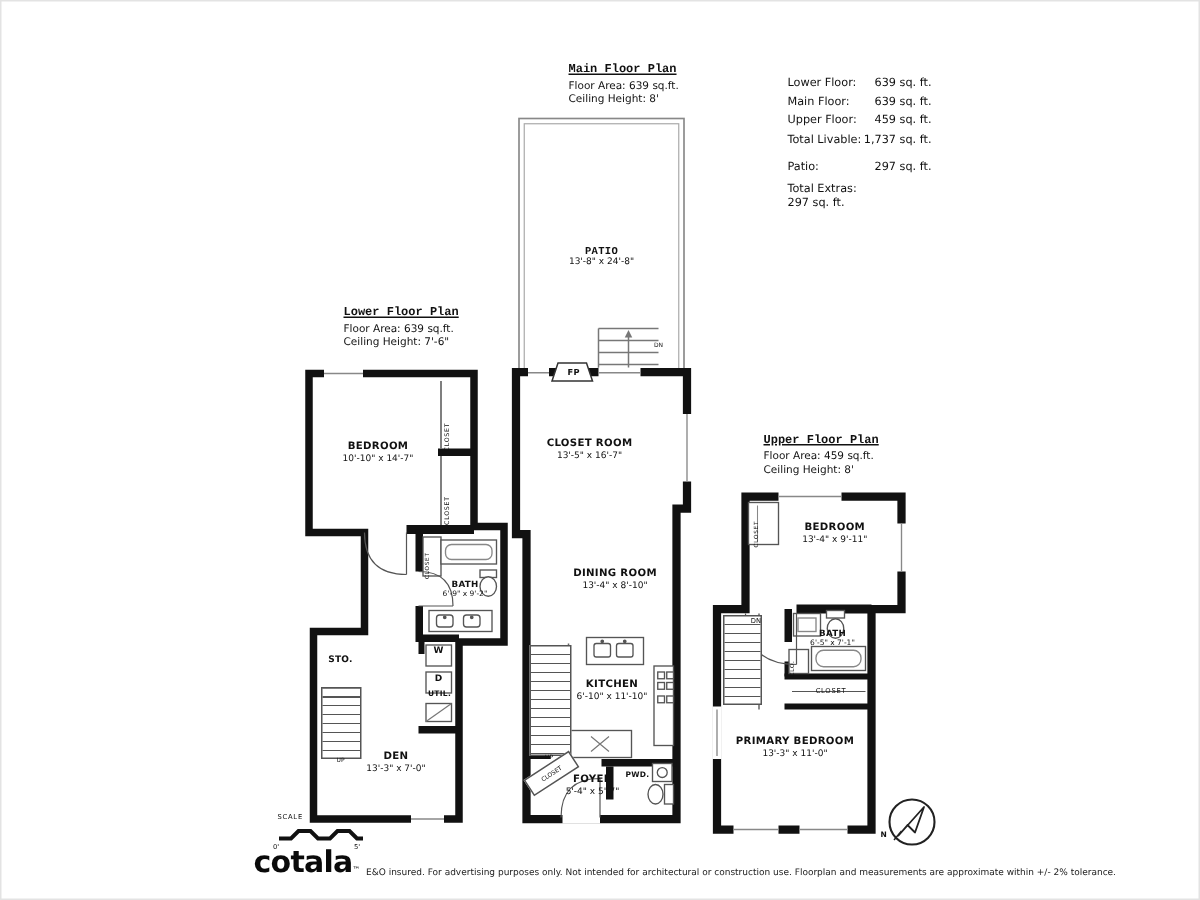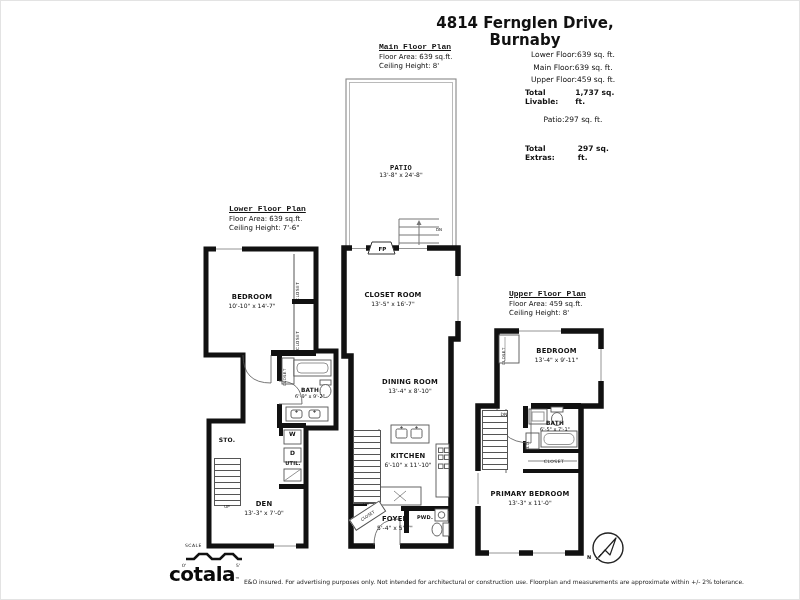--- a/index.html
+++ b/index.html
@@ -6,33 +6,32 @@
   .page{position:relative;width:800px;height:600px;background:#fff;overflow:hidden;
         font-family:"DejaVu Sans","Liberation Sans",sans-serif;color:#111;border:1px solid #e3e3e3;box-sizing:border-box;}
   .abs{position:absolute;}
   .lbl{position:absolute;color:#111;line-height:1.15;}
   .c{text-align:center;}
   .rn{font-weight:bold;letter-spacing:.2px;}
   .vt{writing-mode:vertical-rl;transform:rotate(180deg);letter-spacing:.5px;}
   .planh .pname{font-size:8px;font-weight:bold;text-decoration:underline;font-family:Liberation Mono, monospace;}
   .planh .pline{font-size:7px;margin-top:1.5px;}
   .sum{position:absolute;left:524px;top:49px;width:96px;font-size:7.5px;}
-  .sum .row{display:flex;justify-content:center;margin-bottom:3.5px;}
-  .sum .b{font-weight:bold;}
+  .sum .row{display:flex;justify-content:space-between;margin-bottom:3.5px;}
+  .sum .b{font-weight:normal;}
   .mt9{margin-top:9px;}
-  .mt10{margin-top:20px;}
+  .mt10{margin-top:6px;flex-direction:column;}
   .stairs{position:absolute;border:1px solid #555;background:#fff repeating-linear-gradient(180deg,#fff 0 5px,#555 5px 6px);}
   svg.abs{position:absolute;}
 </style>
 </head>
 <body>
 
 <div class="page">
 
-  <div class="lbl c" style="left:404px;top:14px;width:240px;font-size:15px;font-weight:bold;">4814 Fernglen Drive, Burnaby</div>
 
   <div class="sum">
     <div class="row">
       <span>Lower Floor:</span>
       <span>639 sq. ft.</span>
     </div>
     <div class="row">
       <span>Main Floor:</span>
       <span>639 sq. ft.</span>
     </div>

